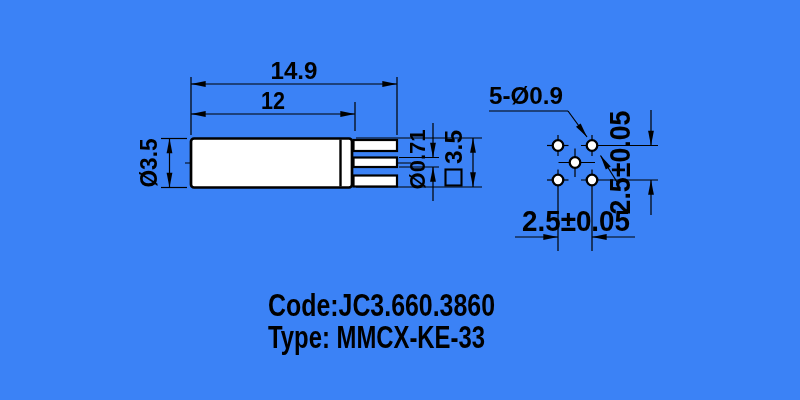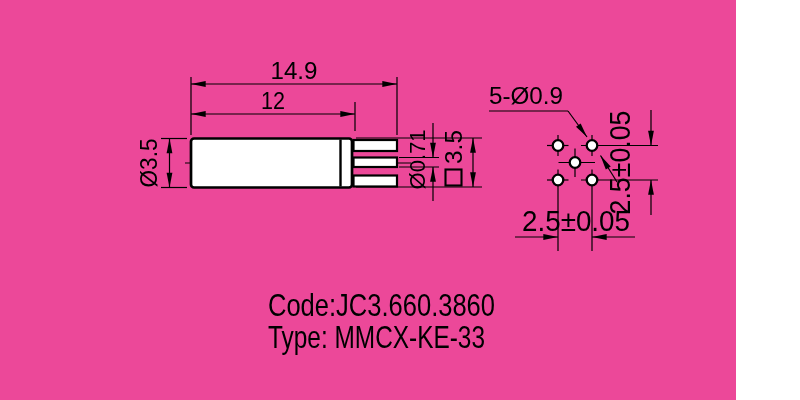--- a/index.html
+++ b/index.html
@@ -1,16 +1,16 @@
 <!DOCTYPE html>
 <html><head>
 <meta charset="utf-8">
 <style>
   html,body{margin:0;padding:0;background:#ffffff;}
-  .stage{position:relative;width:736px;height:400px;background:#ec4899;overflow:hidden;}
+  .stage{position:relative;width:800px;height:400px;background:#3b82f6;overflow:hidden;font-weight:bold;}
   svg{display:block;}
   .thin{stroke:#000;stroke-width:1.2;fill:none;stroke-linecap:butt;}
   .thick{stroke:#000;stroke-width:2.7;fill:#ffffff;}
   .cap{stroke:#000;stroke-width:2.4;fill:none;}
   .pin{stroke:#000;stroke-width:2.2;fill:#ffffff;}
   .hole{stroke:#000;stroke-width:2.3;fill:#ffffff;}
   .sq{stroke:#000;stroke-width:2.1;fill:none;}
   text{fill:#000;font-family:"Liberation Sans",sans-serif;}
   .t22{font-size:22px;}
   .t24{font-size:24px;}

